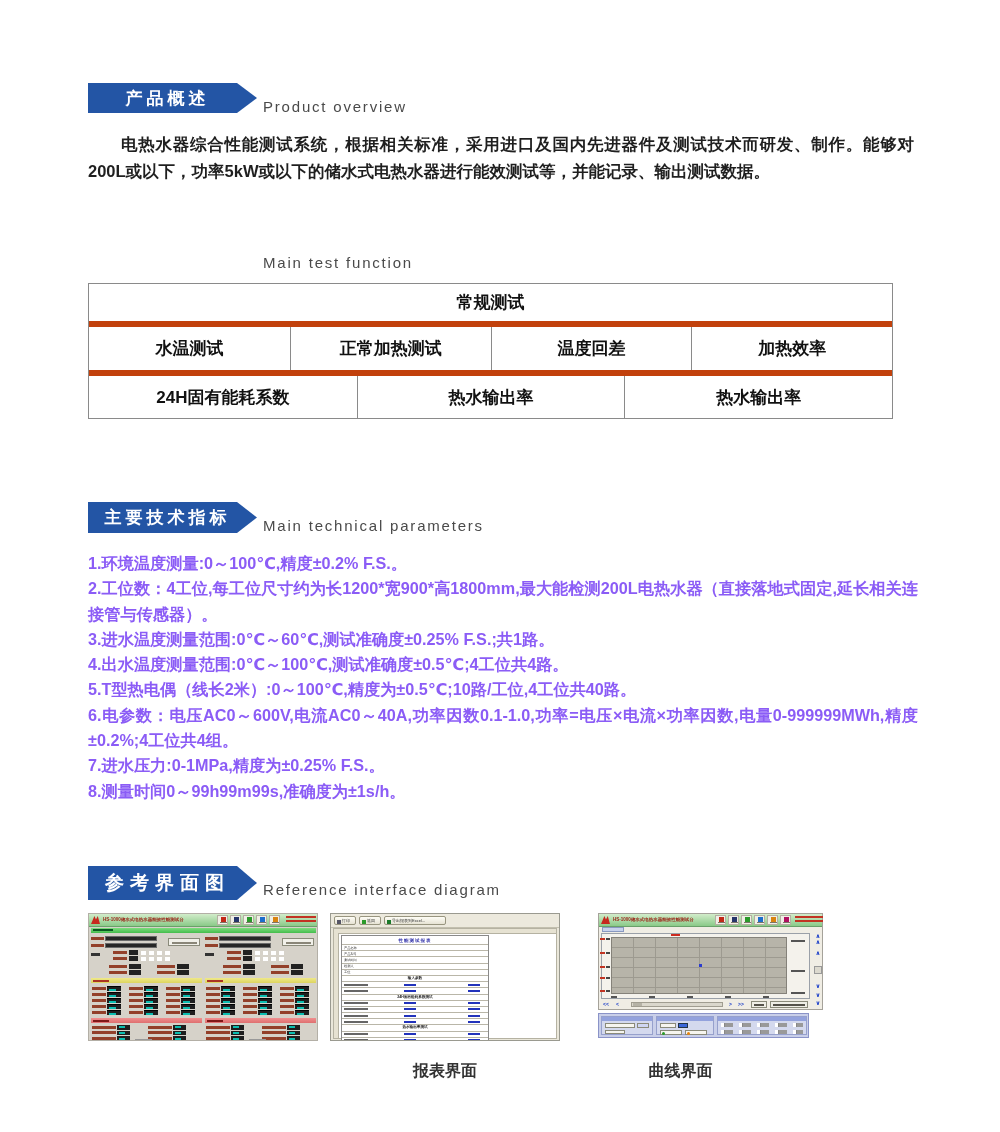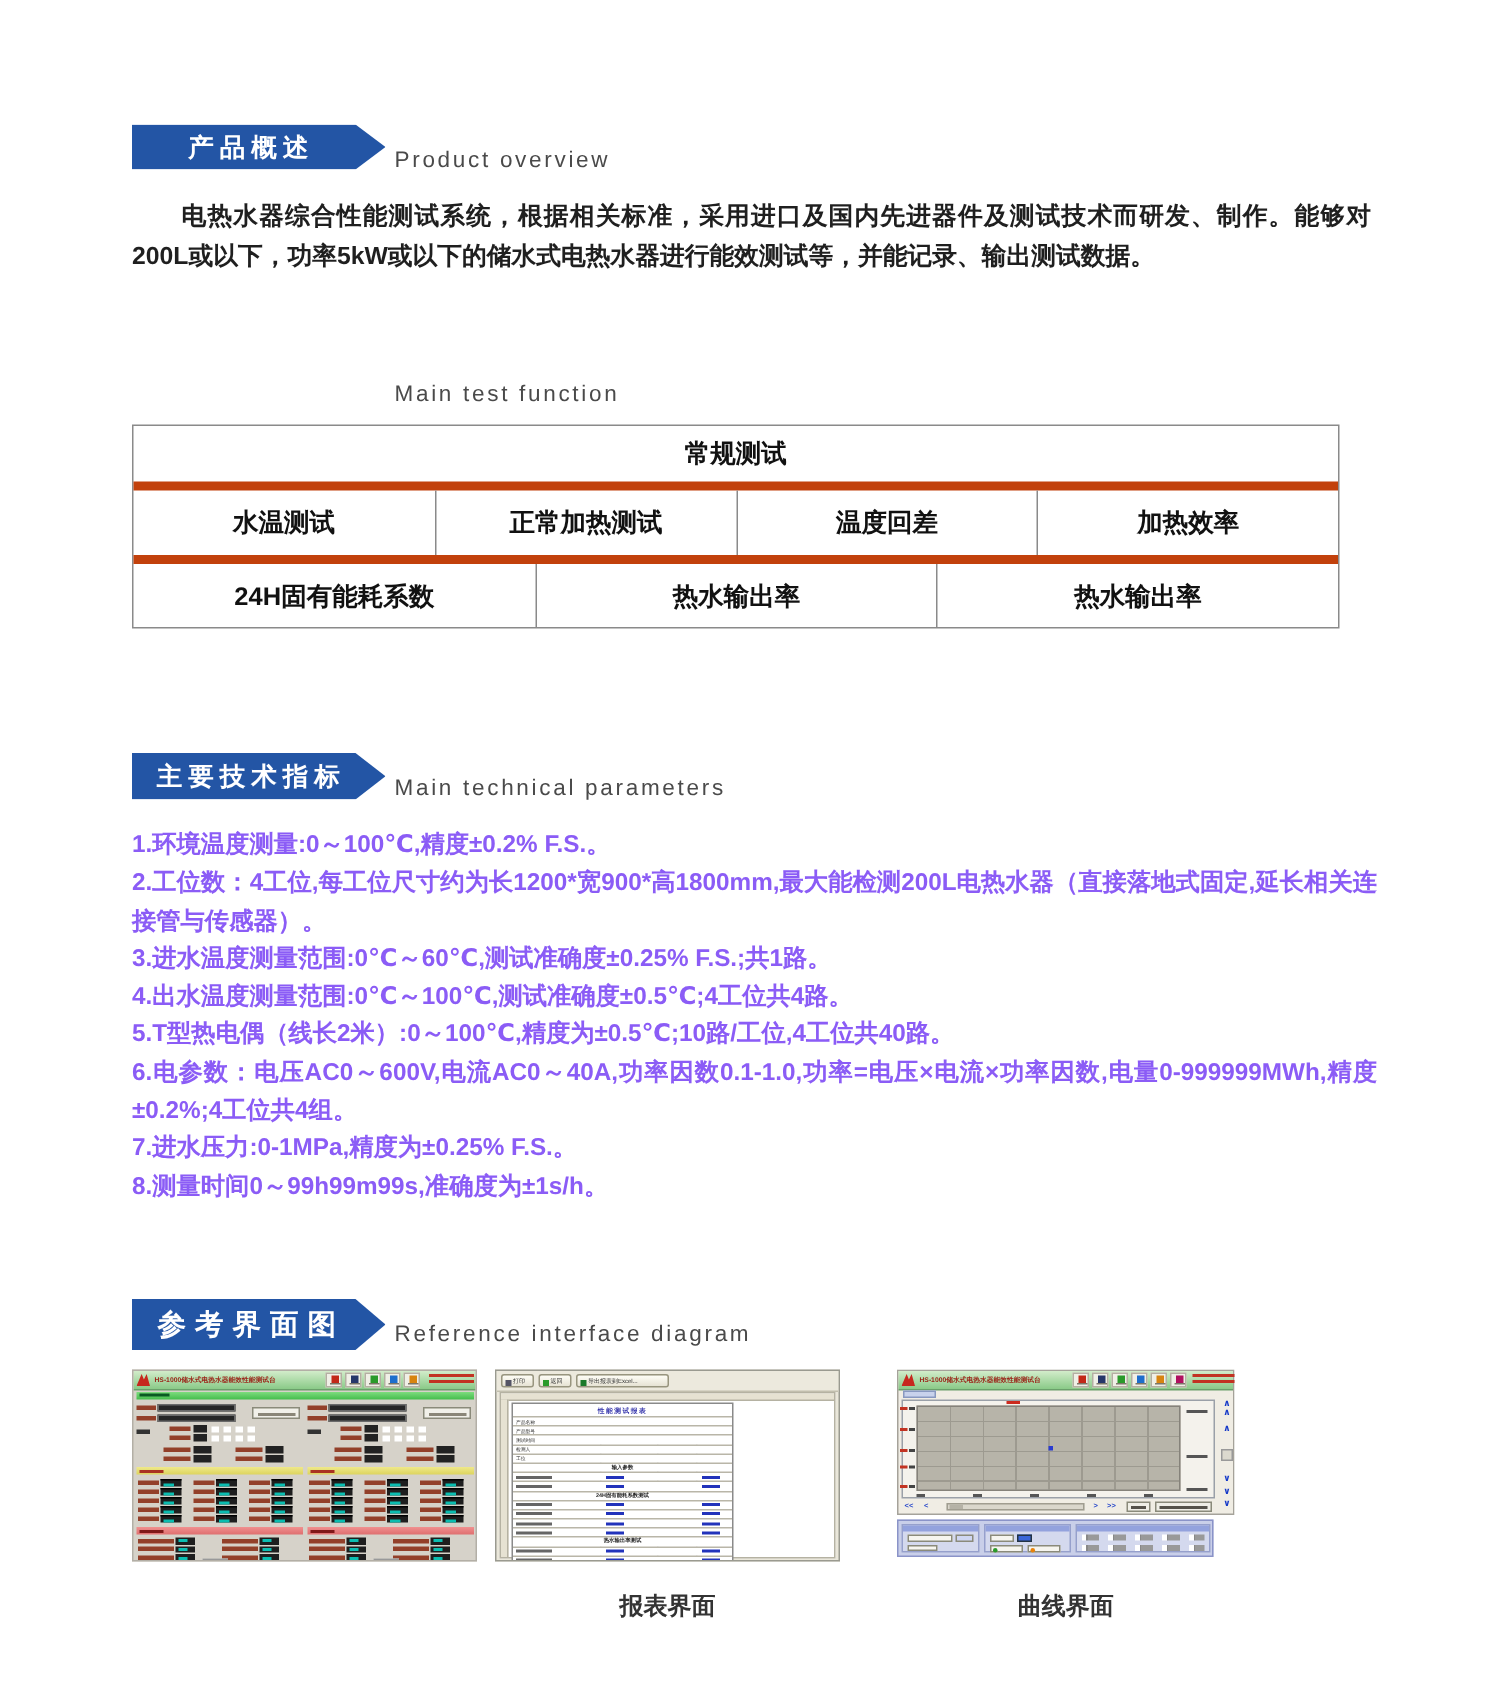--- a/index.html
+++ b/index.html
@@ -443,15 +443,15 @@
           <i class="f4"></i>
         </div>
       <div class="grp g3">
           <div class="rowdots r1"></div>
           <div class="rowdots r2"></div>
         </div>
     </div>
   </div>
 
   <div class="caption" style="left:330px;width:230px">报表界面</div>
-  <div class="caption" style="left:598px;width:225px">曲线界面</div>
+  <div class="caption" style="left:568px;width:225px">曲线界面</div>
 
 </div>
 
 </body></html>

